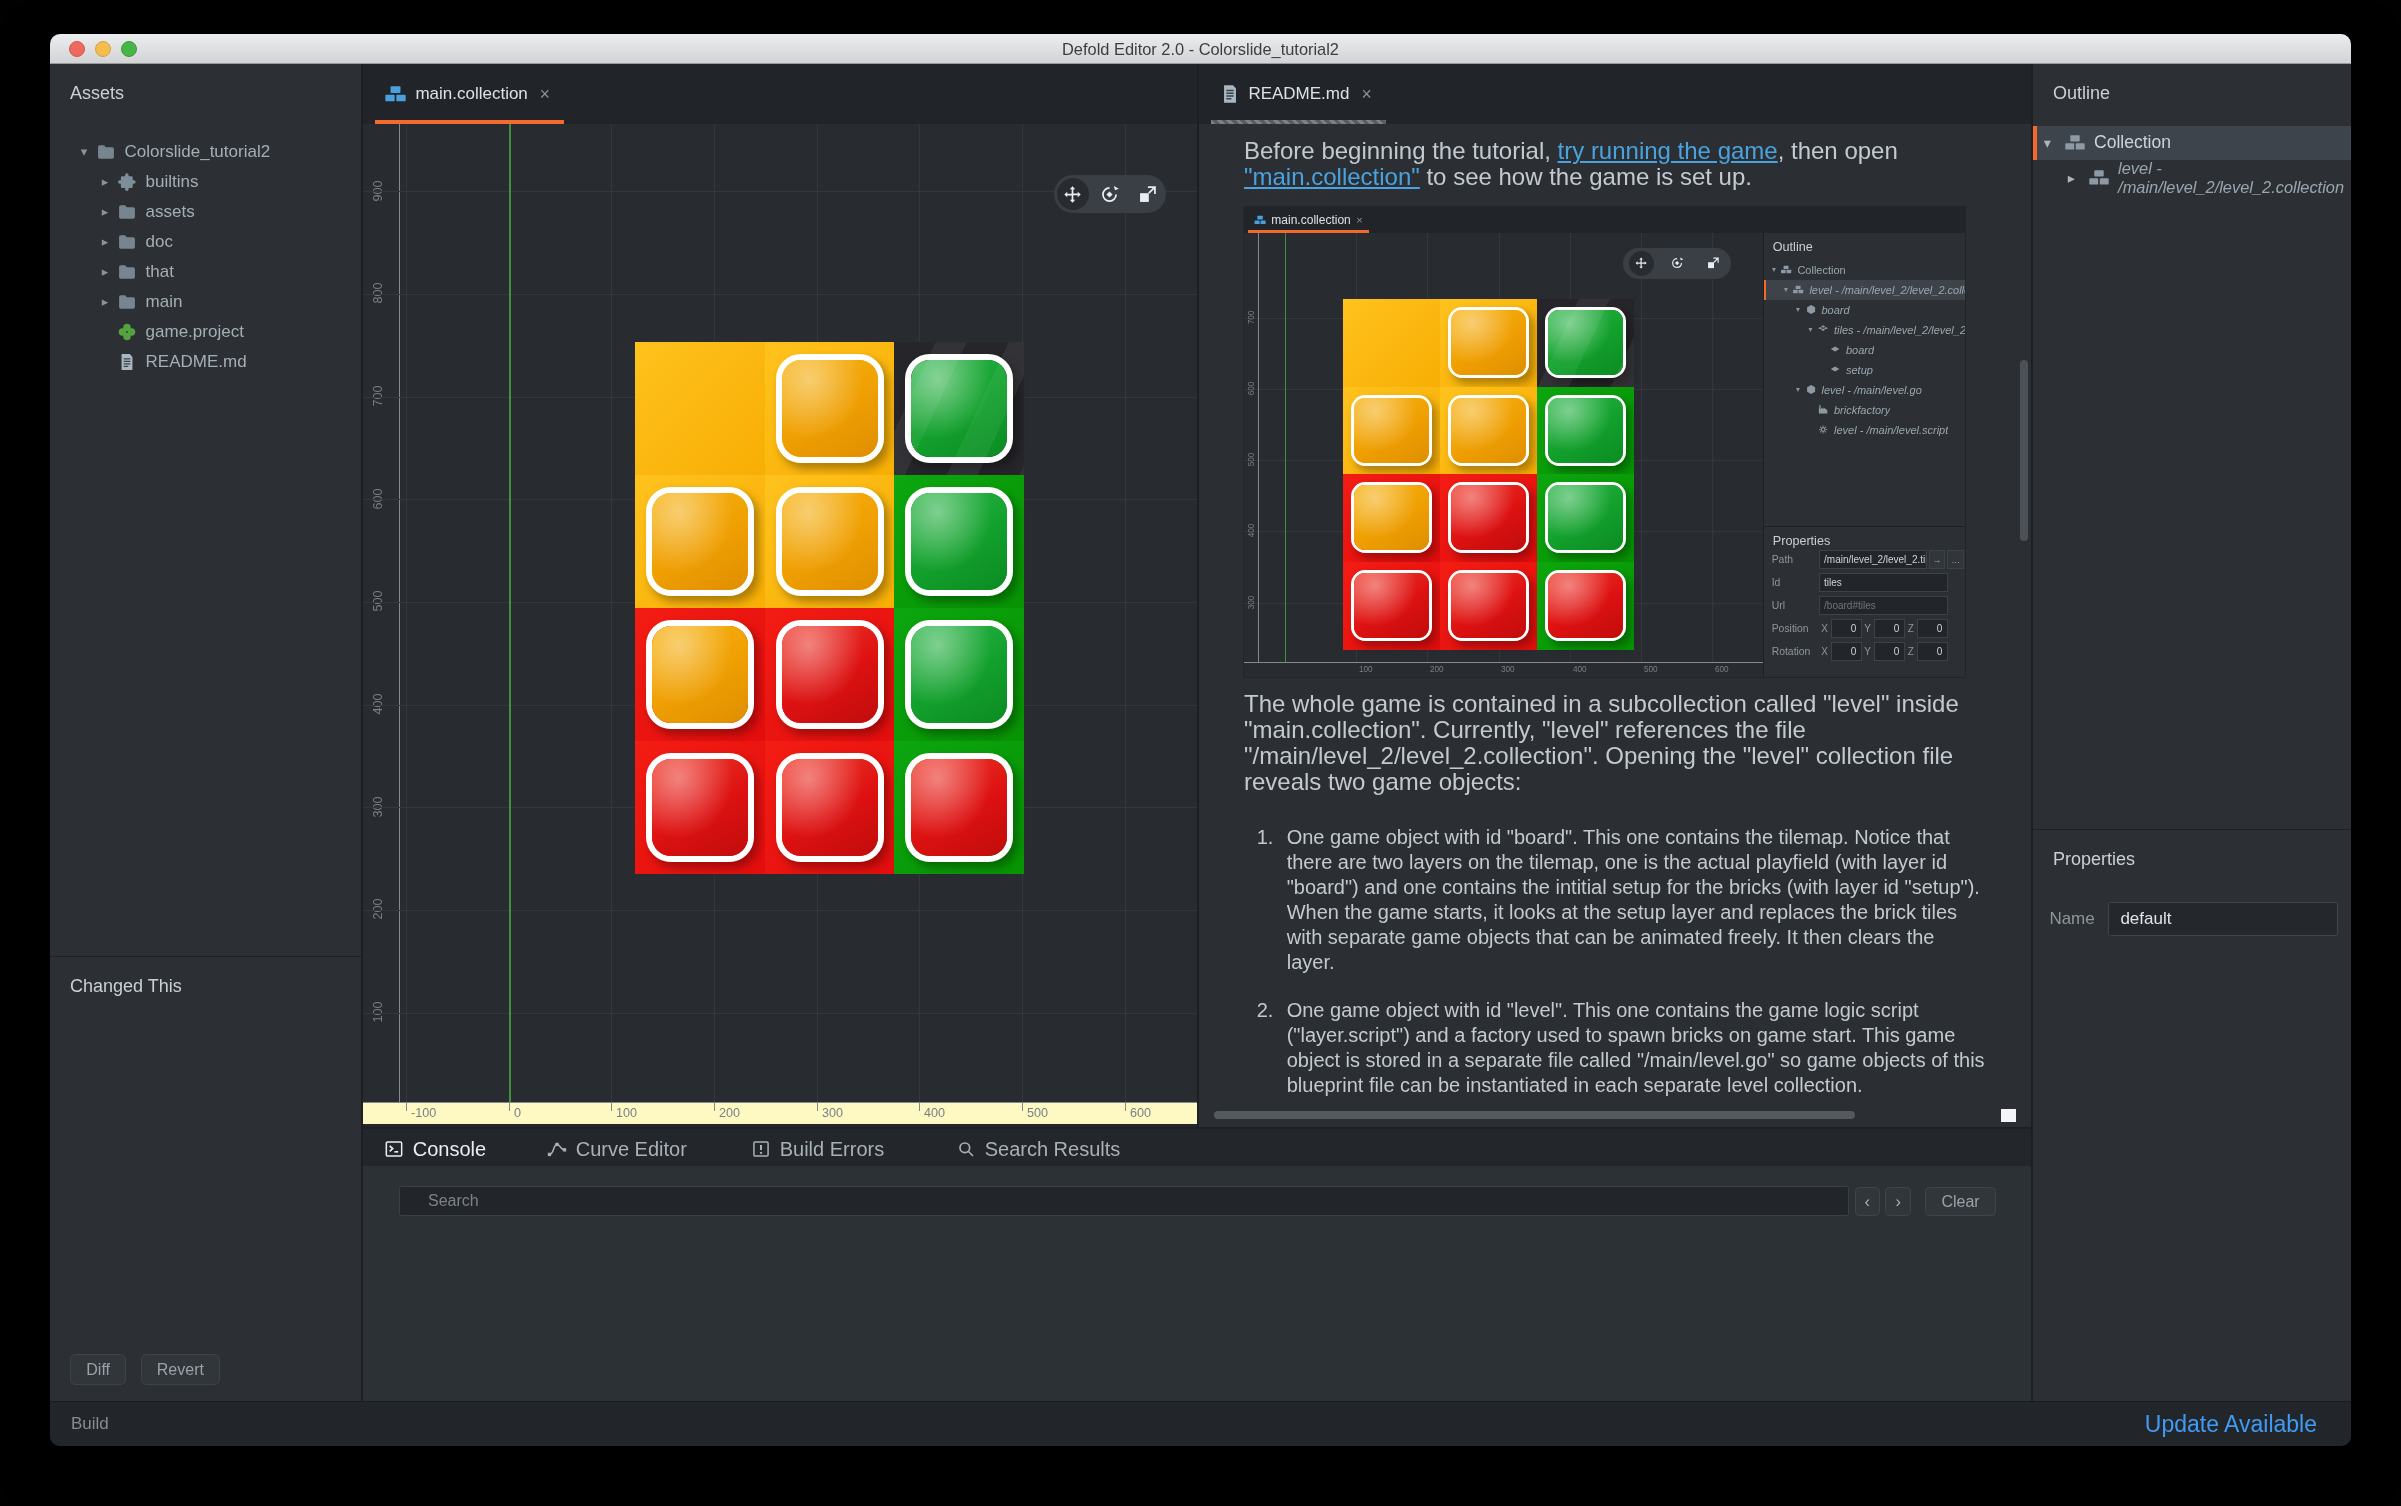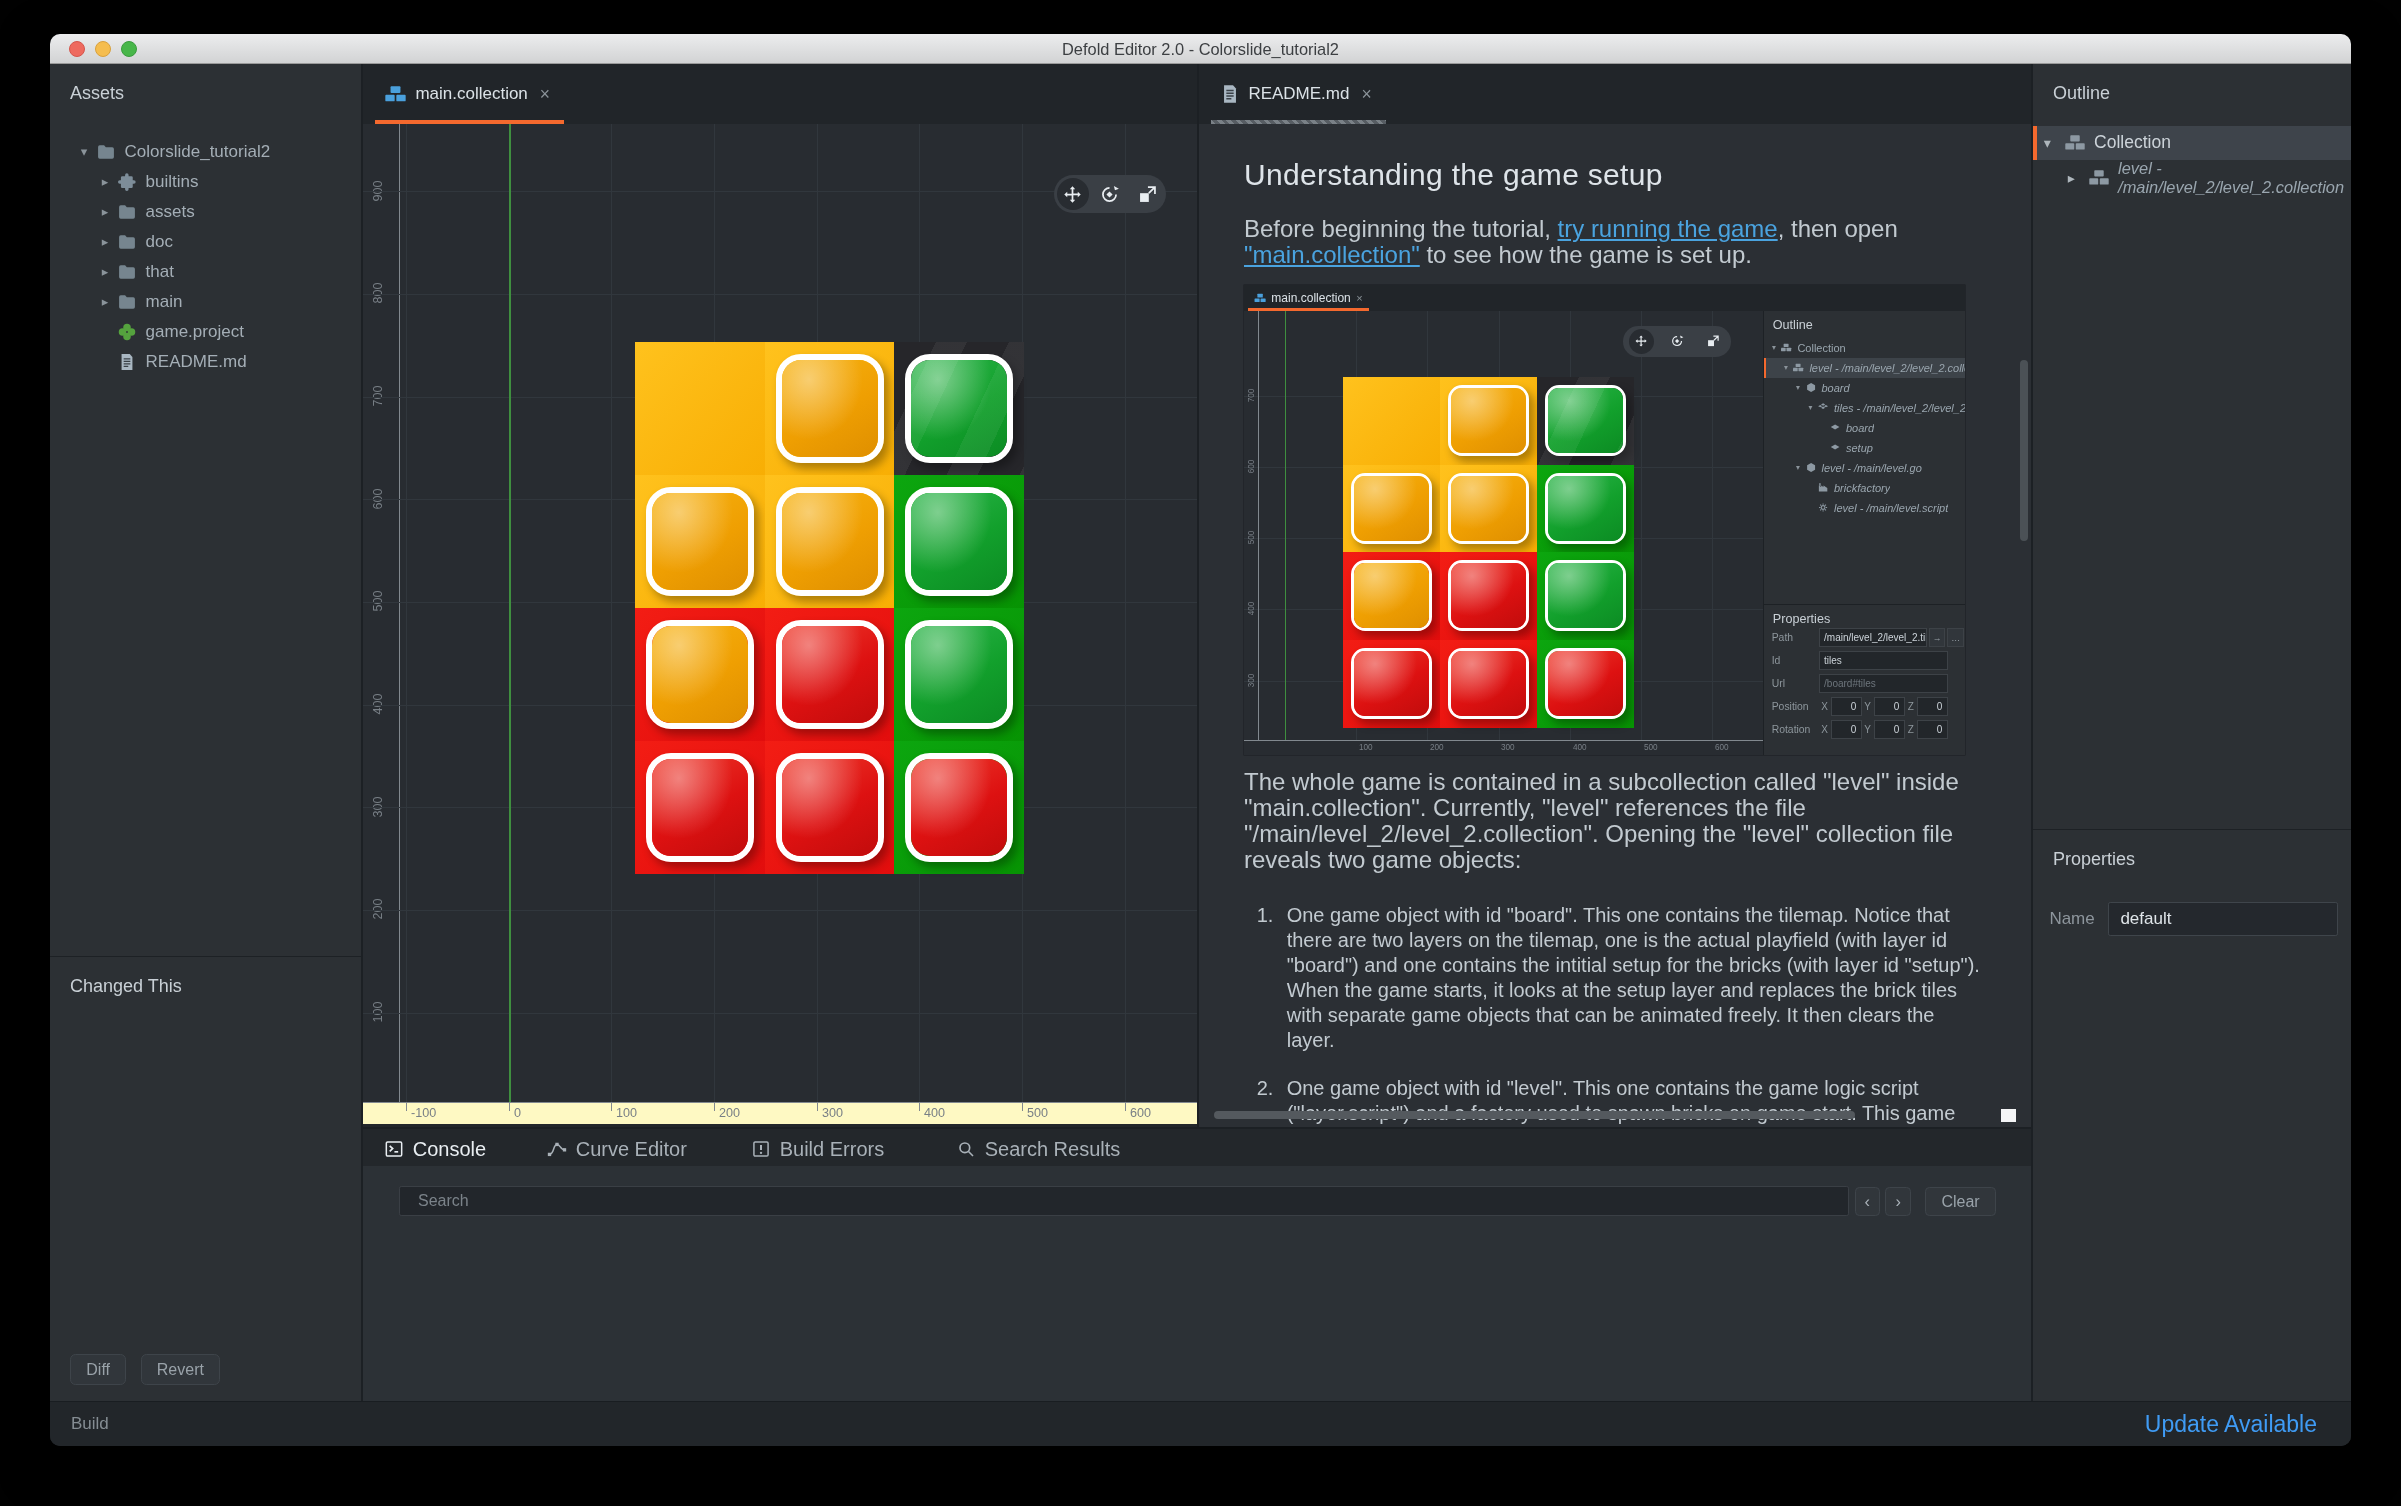--- a/index.html
+++ b/index.html
@@ -162,21 +162,21 @@
   .namerow input{width:230px;height:34px;padding:0 11px;}
 
   
   .ctabs{position:absolute;left:0;top:0;right:0;height:37px;background:#23272b;}
   .ctab{position:absolute;top:0;height:34px;display:inline-flex;align-items:center;color:#a9b1b8;font-size:20px;}
   .ctab .icon{width:22px;height:20px;margin-right:7.7px;}
   .ctab.active{color:#e9eef2;}
   .ctab .cline{position:absolute;left:-20px;right:-14.2px;bottom:-3.3px;height:3.8px;background:#f4692e;}
   .cbody{position:absolute;left:0;top:37px;right:0;bottom:0;background:#2c3136;}
   .searchrow{position:absolute;left:36px;top:20px;right:35px;height:30px;display:flex;align-items:center;}
-  .searchrow input{flex:none;width:1450px;height:30px;padding:0 18px;font-size:16px;border-radius:2.2px;
+  .searchrow input{flex:none;width:1450px;height:30px;padding:0 28px;font-size:16px;border-radius:2.2px;
                    background:#22262b;border:1.1px solid #3a3f45;color:#aab3ba;}
   .searchrow input::placeholder{color:#7b838a;}
   .navbtn{width:29px;height:29px;margin-left:5.5px;border-radius:4.4px;background:#31363b;border:1.1px solid #3e444a;
           color:#aab3ba;font-size:16.4px;display:flex;align-items:center;justify-content:center;}
   .clearbtn{margin-left:14.2px;height:29px;border-radius:4.4px;}
 
   
   .statusbar{position:absolute;left:0;right:0;bottom:0;height:45px;background:#22262a;border-top:1.1px solid #191d21;}
   .statusbar .ready{position:absolute;left:21px;top:0;line-height:44px;color:#858d93;font-size:17px;}
   .statusbar .update{position:absolute;right:34px;top:0;line-height:44px;color:#3f9bf4;font-size:23px;}
@@ -462,21 +462,20 @@
               <path d="M8 8.2h8M8 11.2h8M8 14.2h8M8 17.2h5.5" stroke="#3a4147" stroke-width="1.7" fill="none"></path>
             </svg>
           </span>
         <span>README.md</span>
         <span class="close">×</span>
         <span class="tabline hatch"></span>
       </div>
     </div>
     <div class="readme-scroll">
       <div class="readme-inner">
-        <h1>Understanding the game setup</h1>
         <p class="rm-text" id="readme-intro"><span>Before beginning the tutorial, </span><span class="link">try running the game</span><span>, then open </span><span class="link">"main.collection"</span><span> to see how the game is set up.</span></p>
         <div class="embed" id="embed">
             <div class="mini-tabbar">
               <div class="mini-tab">
                 <span class="icon c-bricksblue">
                   <svg viewBox="0 0 24 24" width="100%" height="100%" fill="currentColor">
                     <rect x="6.6" y="3.6" width="10.8" height="7.2" rx="1"></rect>
                     <rect x="0.9" y="12.8" width="10.2" height="7.2" rx="1"></rect>
                     <rect x="12.9" y="12.8" width="10.2" height="7.2" rx="1"></rect>
                   </svg>

